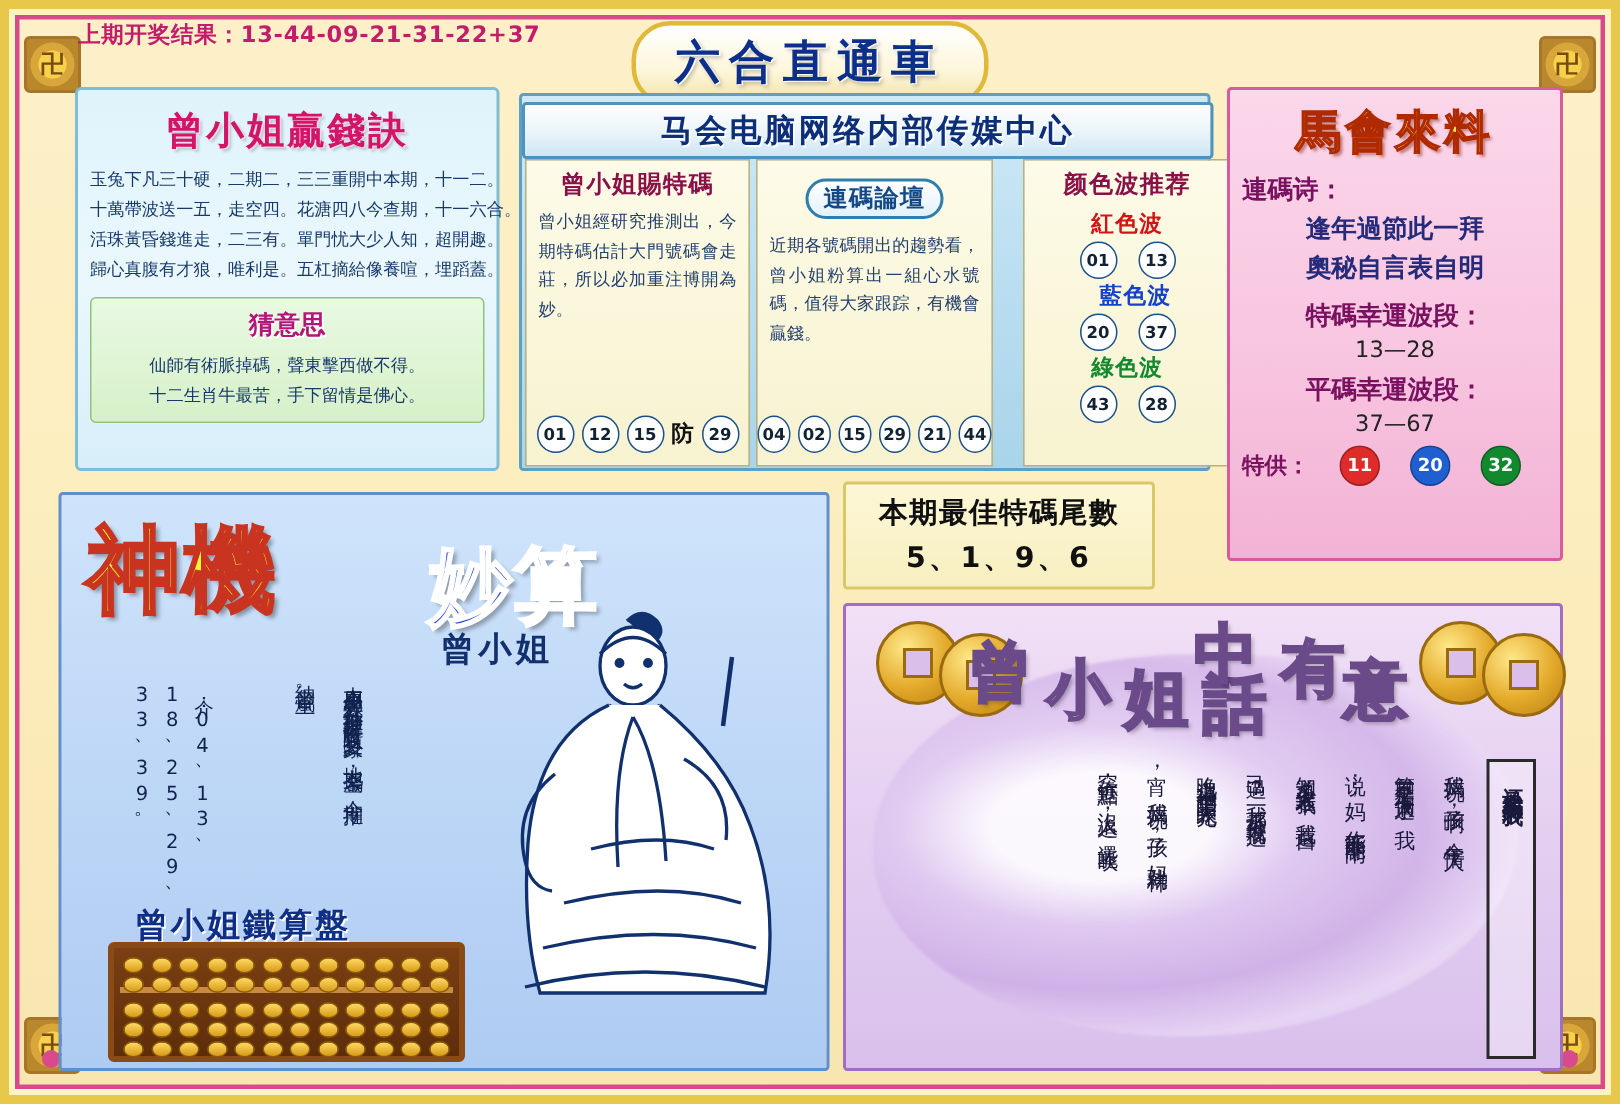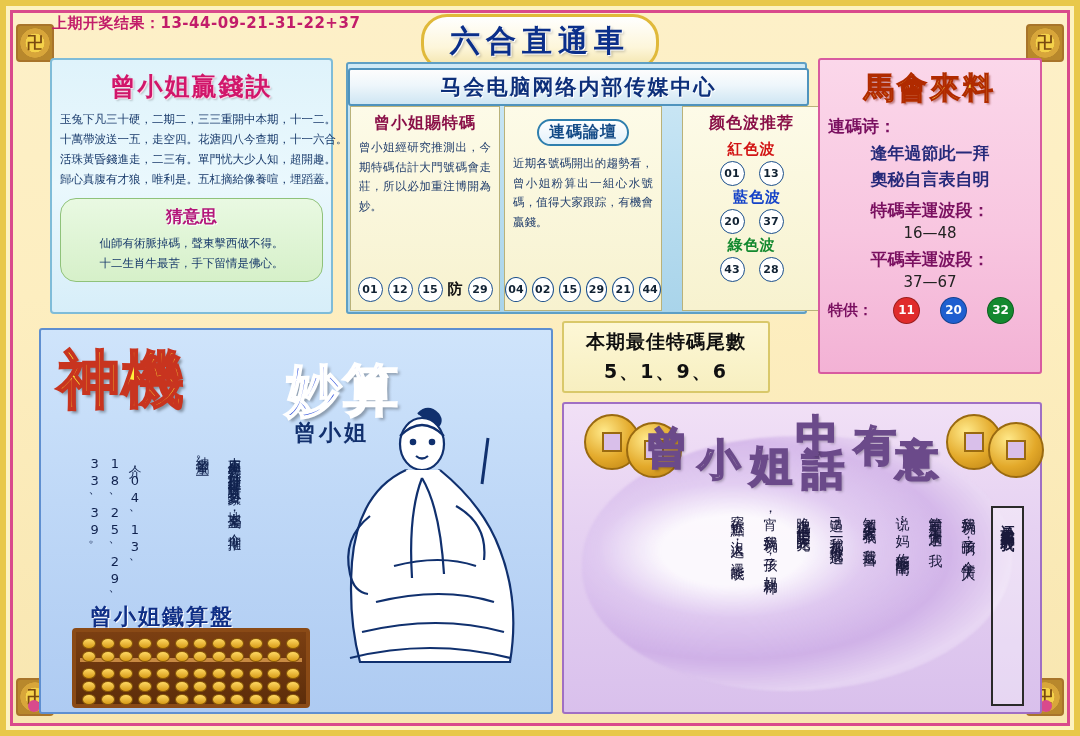--- a/index.html
+++ b/index.html
@@ -69,21 +69,21 @@
   }
   #panel-win .ttl{
     text-align:center;font-size:25px;font-weight:bold;color:#d1166a;
     letter-spacing:2px;text-shadow:1px 1px 0 #ffd9ea,2px 2px 2px rgba(0,0,0,.2);
     margin:4px 0 6px;
   }
   .vlines{font-size:11.5px;line-height:1.75;color:#183a6b;text-align:center;}
   .vlines div{white-space:nowrap;}
   #panel-win .sub{
     margin-top:8px;background:linear-gradient(180deg,#e9f9e2,#d6f0c9);
-    border:1px solid #8fc27a;border-radius:16px;padding:4px 6px 8px;
+    border:1px solid #8fc27a;border-radius:4px;padding:4px 6px 8px;
   }
   #panel-win .sub .ttl2{
     text-align:center;font-size:17px;font-weight:bold;color:#b3167a;margin:2px 0 5px;
     text-shadow:1px 1px 0 #fff;
   }
 
   
   #panel-media{
     left:340px;top:56px;width:461px;height:252px;
     background:linear-gradient(180deg,#cfe9f6,#bcdff1 45%,#a9d4ea 100%);
@@ -341,21 +341,21 @@
       </div>
     </div>
   </div>
 
   <div class="panel" id="panel-info">
     <div id="info-title">馬會來料</div>
     <div class="info-label">連碼诗：</div>
     <div class="info-poem">逢年過節此一拜</div>
     <div class="info-poem">奧秘自言表自明</div>
     <div class="info-sub">特碼幸運波段：</div>
-    <div class="info-val">16—48</div>
+    <div class="info-val">13—28</div>
     <div class="info-sub">平碼幸運波段：</div>
     <div class="info-val">37—67</div>
     <div class="special-row">
       <span class="special-label">特供：</span>
       <span class="cball" style="background:#e02b2b;">11</span>
       <span class="cball" style="background:#1f5fd0;">20</span>
       <span class="cball" style="background:#13892f;">32</span>
     </div>
   </div>
 

